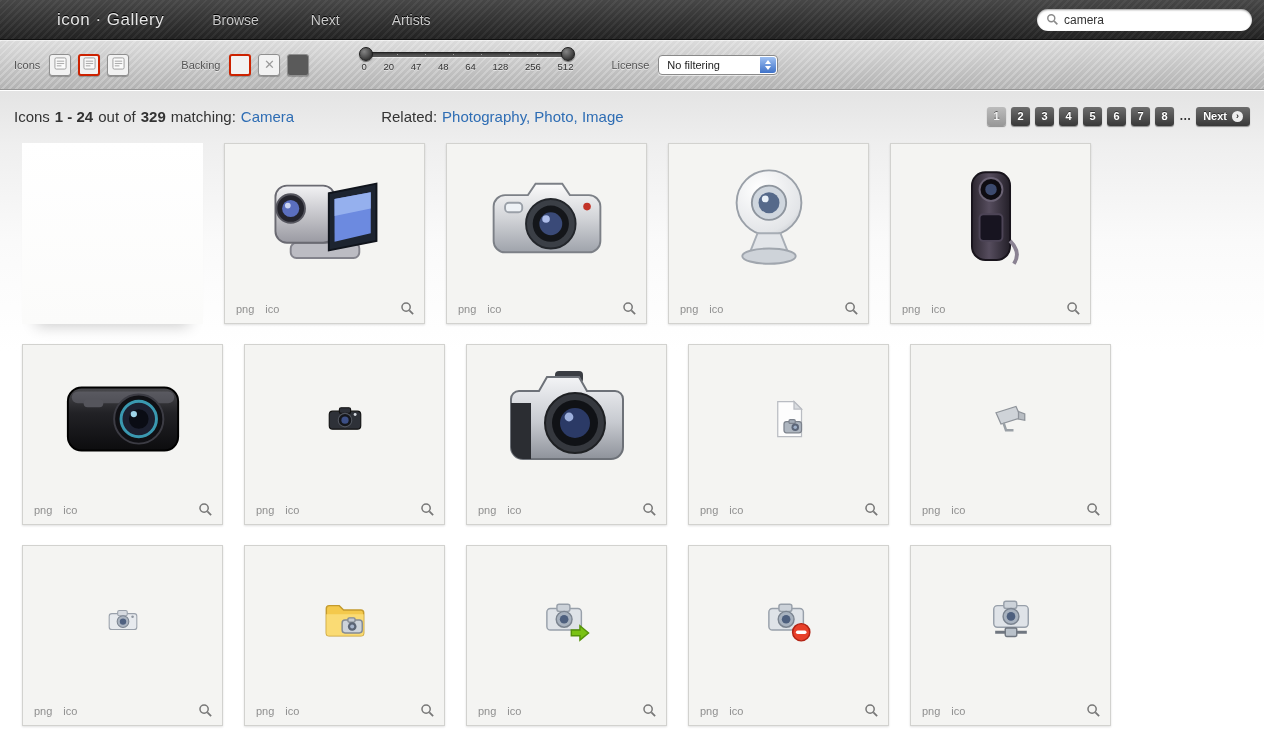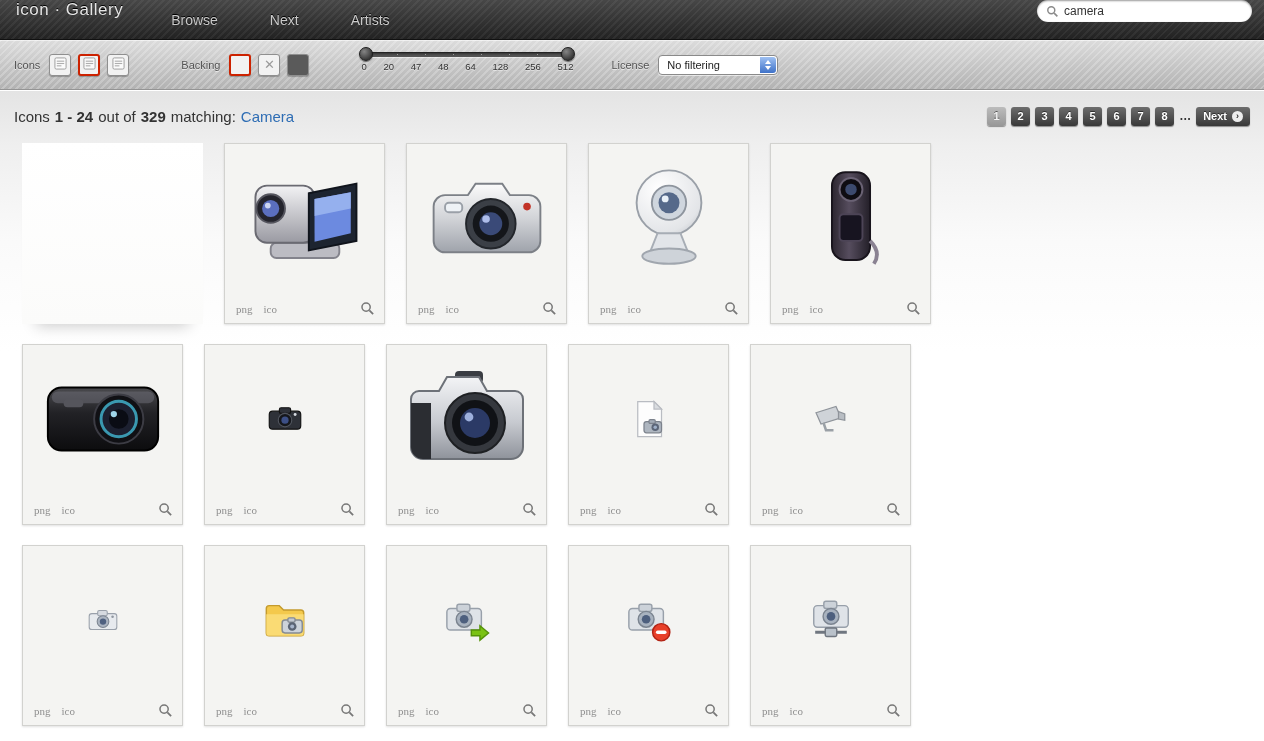--- a/index.html
+++ b/index.html
@@ -5,25 +5,26 @@
   * { margin:0; padding:0; box-sizing:border-box; }
   html,body { background:#888; }
   .page {
     position:relative; width:1264px; height:741px; overflow:hidden;
     background:#fff; font-family:"Liberation Sans", sans-serif;
     margin:0 auto;
   }
 
   
   .topnav {
-    height:40px; display:flex; align-items:flex-start;
+    height:40px; display:flex; align-items:center;
     background-image:
       repeating-linear-gradient(135deg, rgba(255,255,255,0.05) 0 2px, transparent 2px 5px),
       linear-gradient(#474747, #222);
     border-bottom:1px solid #111;
+    padding-left:41px;
   }
   .logo { margin-left:16px; font-size:17px; color:#e6e6e6; letter-spacing:0.5px; white-space:nowrap; text-shadow:0 -1px 0 #000; }
   .tabs { display:flex; height:100%; margin-left:22px; align-items:stretch; }
   .tab {
     padding:0 26px; display:flex; align-items:center; font-size:14px;
     color:#c9c9c9; cursor:pointer; text-shadow:0 -1px 0 #000;
   }
   .tab.active {
     background:linear-gradient(#e23b1c, #9e1500);
     color:#fff; font-weight:bold;
@@ -121,23 +122,23 @@
   .pg-next { gap:5px; padding:0 7px; }
   .circ {
     width:11px; height:11px; border-radius:50%; background:#ececec; color:#333;
     font-size:9px; line-height:11px; text-align:center; font-weight:bold; text-shadow:none;
   }
 
   
   .grid { padding:2px 0 0 22px; }
   .g-row { display:flex; gap:21px; margin-bottom:20px; }
   .card {
-    width:161px; height:181px; background:#f4f4f2;
+    width:201px; height:181px; background:#f4f4f2;
     border:1px solid #d2d2cf; position:relative;
-    box-shadow:0 1px 2px rgba(0,0,0,0.12); cursor:pointer;font-family:Liberation Serif, serif;
+    box-shadow:0 1px 2px rgba(0,0,0,0.12); cursor:pointer;
   }
   .slot-empty {
     width:181px; height:181px; background:linear-gradient(#ffffff,#fbfbfa);
     box-shadow:0 16px 14px -14px rgba(0,0,0,0.2);
   }
   .icon-wrap { position:absolute; top:0; left:0; right:0; bottom:32px; display:flex; align-items:center; justify-content:center; }
   .icon-wrap svg { display:block; width:100%; height:100%; }
   .card-footer { position:absolute; left:11px; right:9px; bottom:7px; display:flex; align-items:center; font-size:11px; }
   .fmt { color:#8f8f8f; margin-right:11px; cursor:pointer; }
   .zoom-btn { margin-left:auto; display:flex; cursor:pointer; }
@@ -233,20 +234,28 @@
   <div class="content">
     <div class="results-bar">
       <div class="results-line">
         <span>Icons</span>
         <span class="b">1 - 24</span>
         <span>out of</span>
         <span class="b">329</span>
         <span>matching:</span>
         <span class="lnk">Camera</span>
       </div>
+      <div class="related">
+        <span>Related:</span>
+        <span class="rel-links">
+            <span class="rel-item">Photography</span>
+            <span class="rel-item">Photo</span>
+            <span class="rel-item">Image</span>
+          </span>
+      </div>
       <div class="pagination">
           <span class="pg current">1</span>
           <span class="pg">2</span>
           <span class="pg">3</span>
           <span class="pg">4</span>
           <span class="pg">5</span>
           <span class="pg">6</span>
           <span class="pg">7</span>
           <span class="pg">8</span>
           <span class="pg-ellipsis">…</span>

